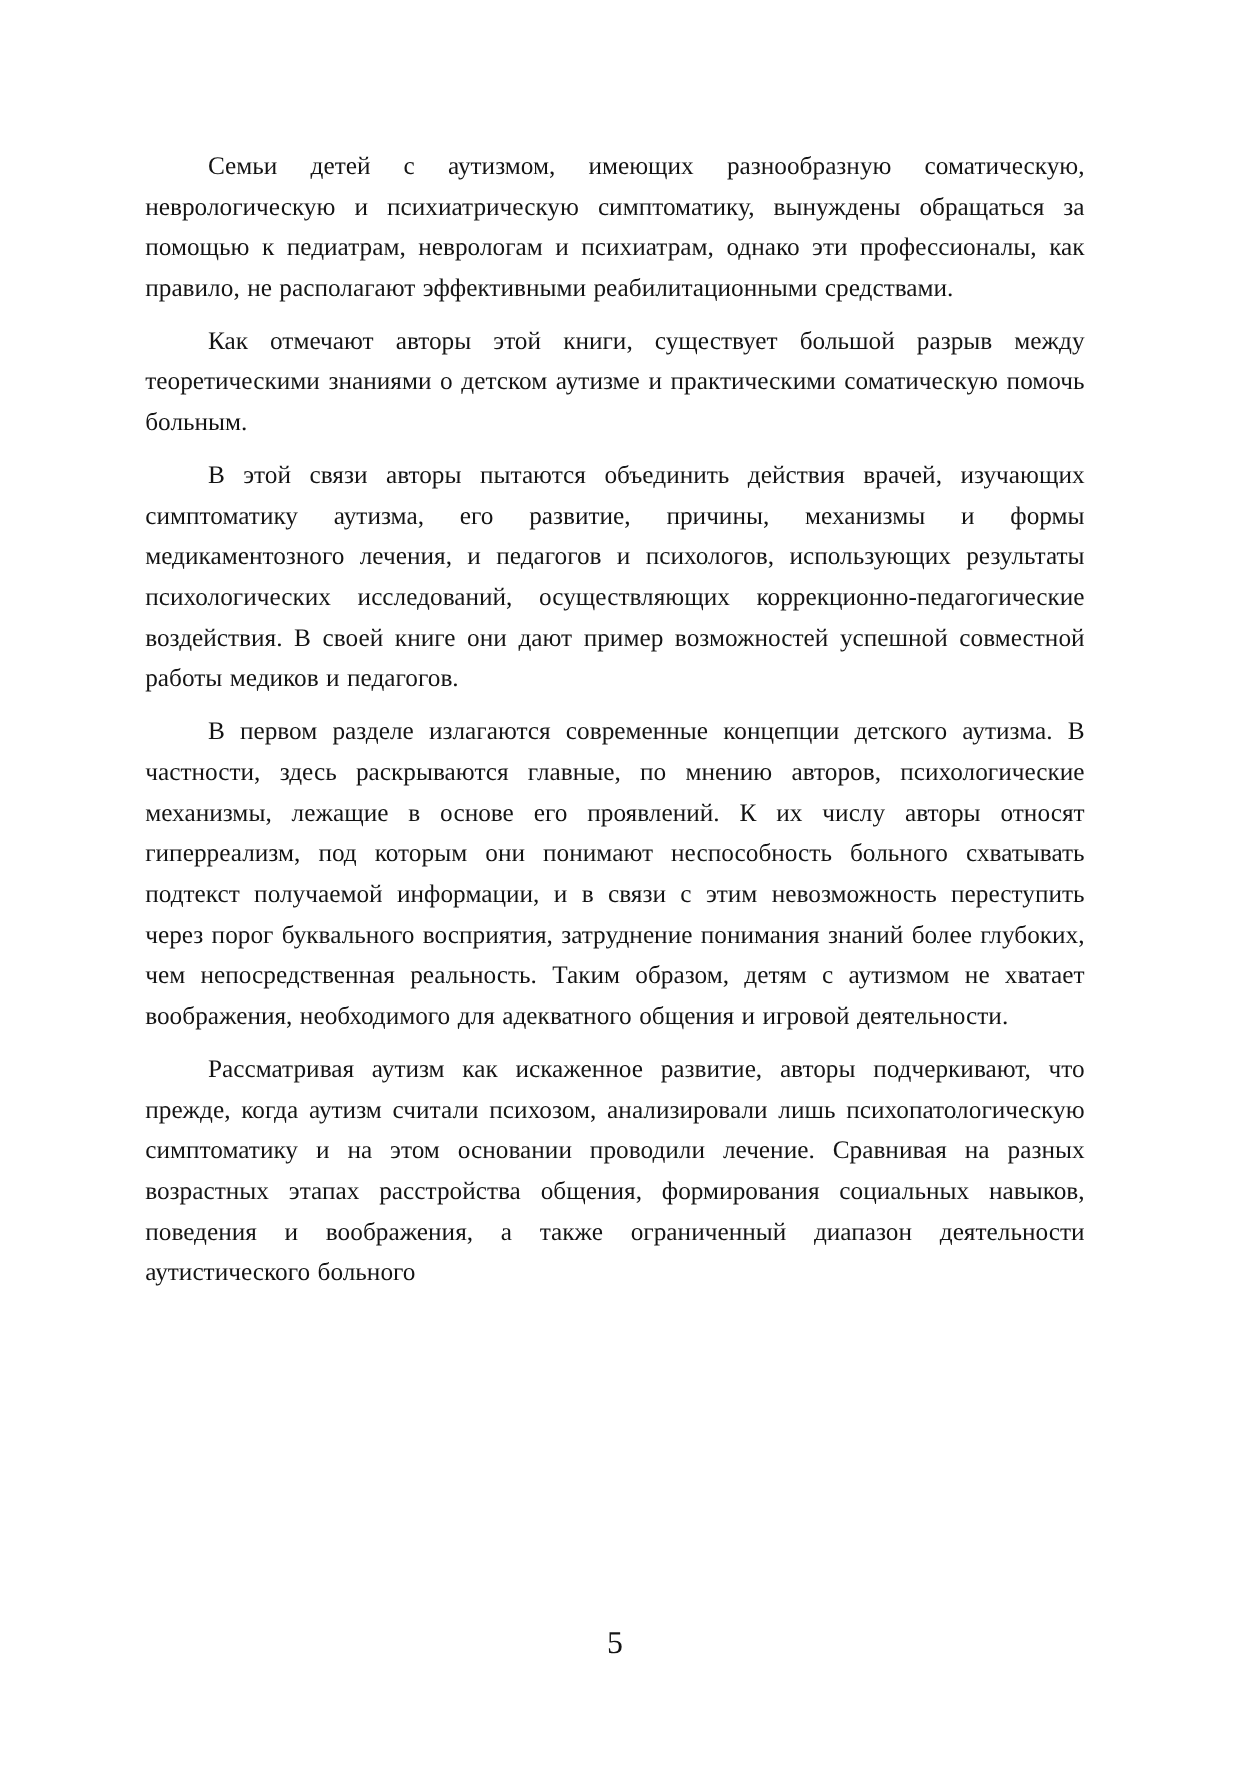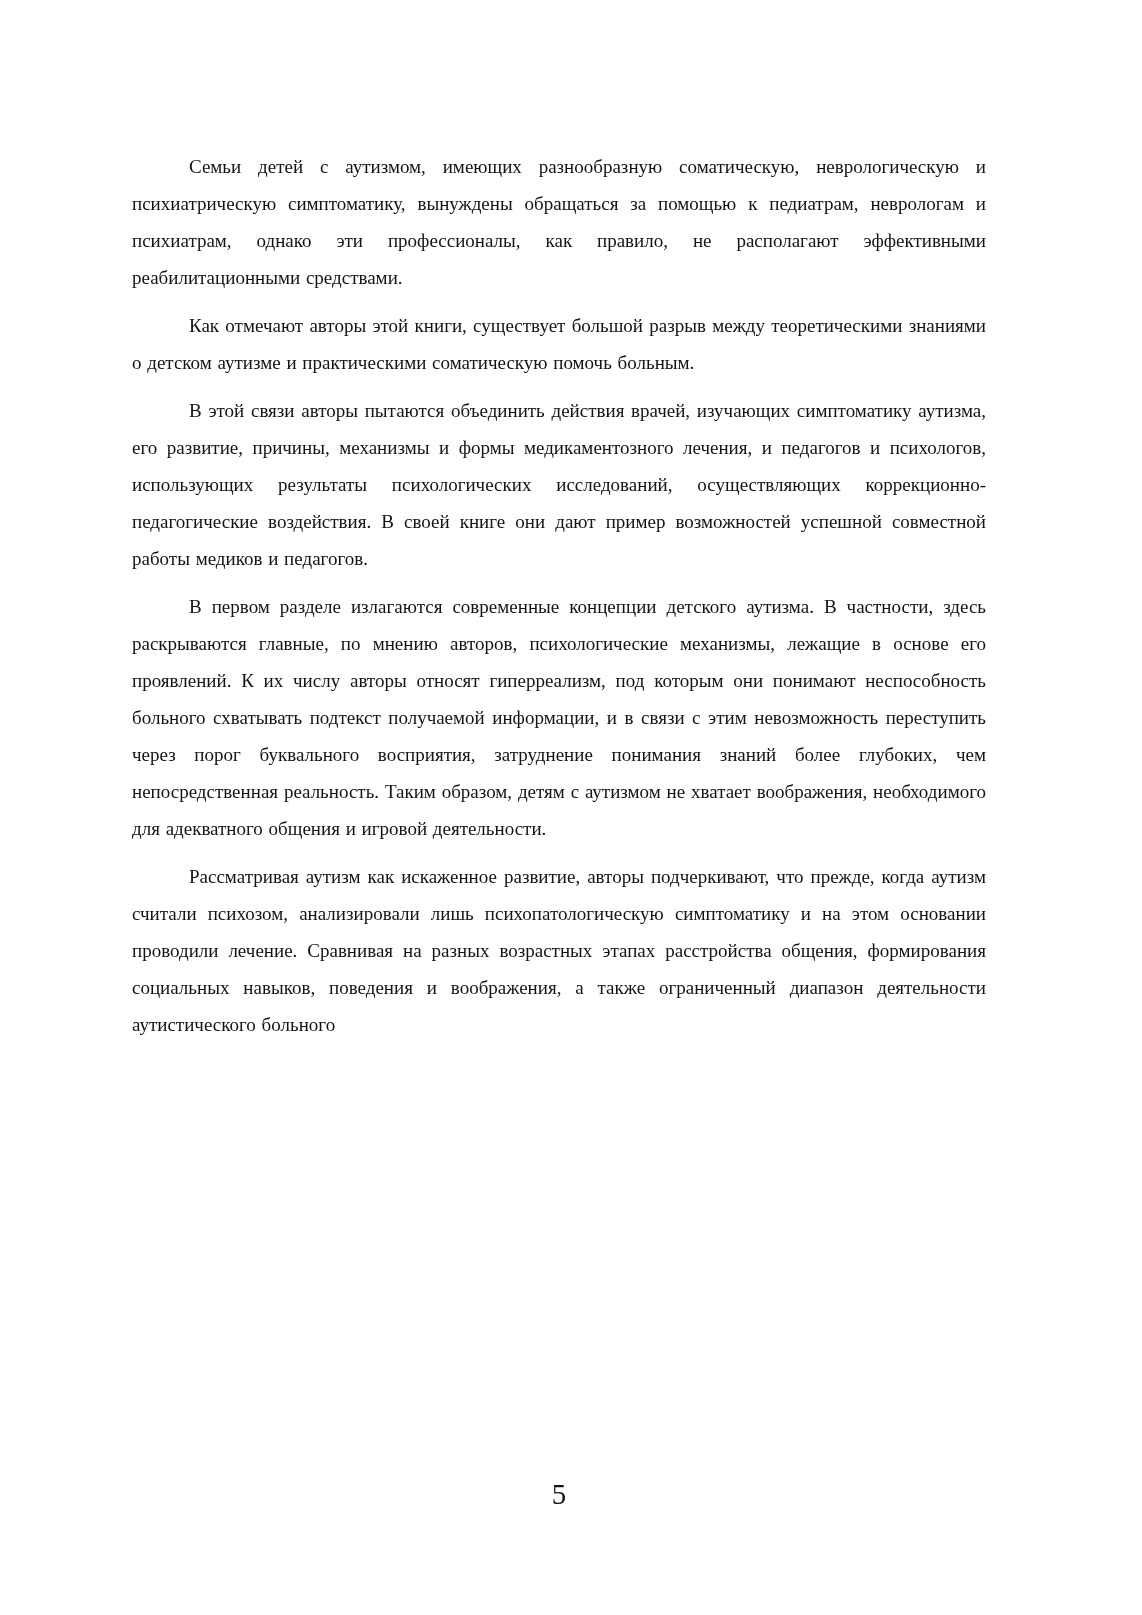--- a/index.html
+++ b/index.html
@@ -14,23 +14,23 @@
       height: 1615px;
       margin: 0 auto;
       background: #ffffff;
       color: #141414;
       font-family: "Liberation Serif", "DejaVu Serif", serif;
       overflow: hidden;
     }
     .text-block {
       position: absolute;
       left: 132px;
-      top: 148px;
+      top: 132px;
       width: 854px;
-      font-size: 19px;
+      font-size: 23px;
       line-height: 37px;
       text-align: justify;
       text-justify: inter-word;
       hyphens: auto;
       -webkit-hyphens: auto;
       word-spacing: 1px;
     }
     .text-block p {
       margin: 0 0 11px 0;
       text-indent: 57px;

